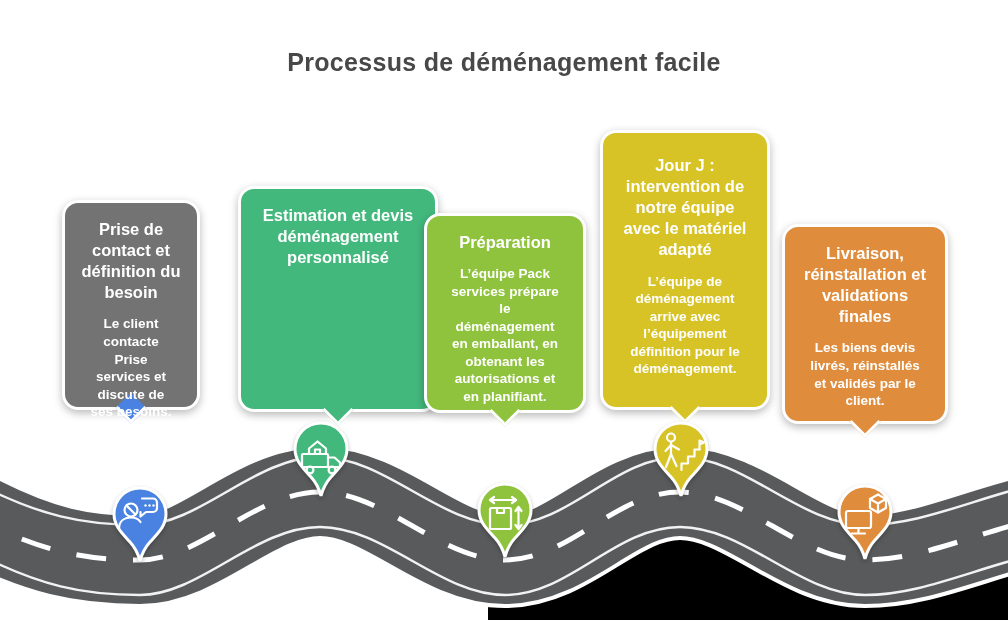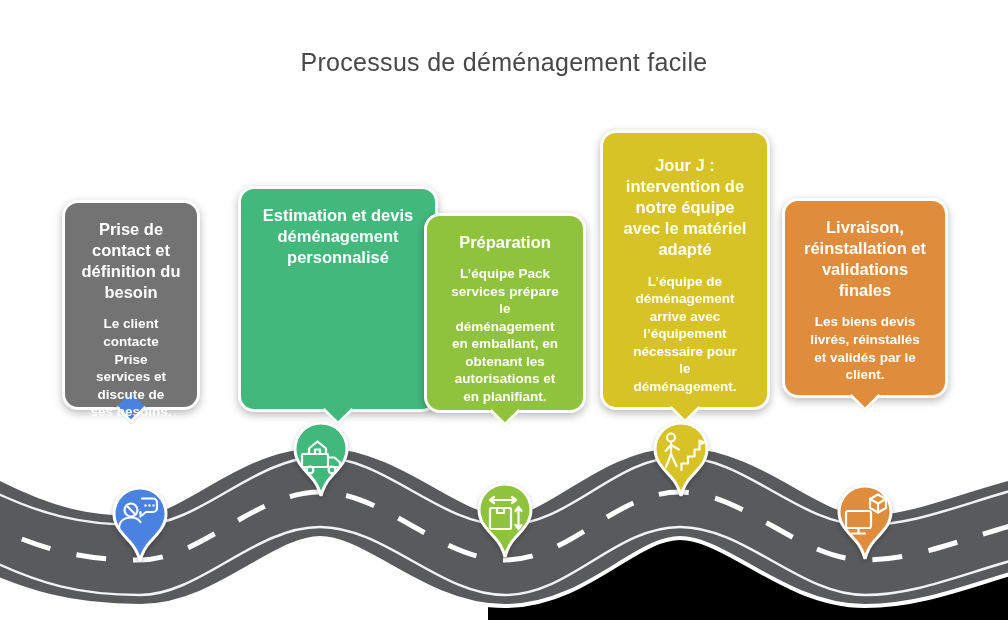--- a/index.html
+++ b/index.html
@@ -2,21 +2,21 @@
 <html><head>
 <meta charset="utf-8">
 <style>
   html,body{margin:0;padding:0;background:#ffffff;}
   #stage{
     position:relative;width:1008px;height:620px;overflow:hidden;
     background:#ffffff;font-family:"Liberation Sans",sans-serif;
   }
   .page-title{
     position:absolute;left:0;top:48px;width:100%;text-align:center;
-    font-size:25px;font-weight:400;color:#484848;letter-spacing:.3px;
+    font-size:25px;font-weight:700;color:#484848;letter-spacing:.3px;
   }
   .card{
     position:absolute;border-radius:16px;border:3px solid #ffffff;
     box-shadow:0 3px 9px rgba(0,0,0,.28);color:#ffffff;text-align:center;
     box-sizing:border-box;padding:16px 12px 10px 12px;z-index:3;
   }
   .card .tail{
     position:absolute;left:50%;bottom:-12px;width:22px;height:22px;
     margin-left:-11px;transform:rotate(45deg);
     border-right:3px solid #ffffff;border-bottom:3px solid #ffffff;
@@ -67,24 +67,24 @@
 
   <div class="card" style="left: 424px; top: 213px; width: 162px; height: 200px; background-color: rgb(144, 195, 61);">
     <div class="tail" style="background-color: rgb(144, 195, 61);"></div>
     <h3>Préparation</h3>
     <p>L’équipe Pack services prépare le déménagement en emballant, en obtenant les autorisations et en planifiant.</p>
   </div>
 
   <div class="card" style="left: 600px; top: 130px; width: 170px; height: 280px; padding-top: 22px; background-color: rgb(216, 195, 39);">
     <div class="tail" style="background-color: rgb(216, 195, 39);"></div>
     <h3>Jour J : intervention de notre équipe avec le matériel adapté</h3>
-    <p>L’équipe de déménagement arrive avec l’équipement nécessaire pour le déménagement.</p>
+    <p>L’équipe de déménagement arrive avec l’équipement définition pour le déménagement.</p>
   </div>
 
-  <div class="card" style="left: 782px; top: 198px; width: 166px; height: 200px; background-color: rgb(223, 141, 61);">
+  <div class="card" style="left: 782px; top: 224px; width: 166px; height: 200px; background-color: rgb(223, 141, 61);">
     <div class="tail" style="background-color: rgb(223, 141, 61);"></div>
     <h3>Livraison, réinstallation et validations finales</h3>
     <p>Les biens devis livrés, réinstallés et validés par le client.</p>
   </div>
 
   <div class="pin" style="left:108px;top:485px;">
     <svg viewBox="0 0 64 80">
       <path stroke="#fff" stroke-width="3" d="M32 3 C17.5 3 6 14.5 6 29 C6 41 14 48 22 57 C27 62.5 30 68 32 76 C34 68 37 62.5 42 57 C50 48 58 41 58 29 C58 14.5 46.5 3 32 3 Z" fill="#4a82e2"></path>
       <g stroke="#fff" fill="none" stroke-width="2.2" stroke-linecap="round" stroke-linejoin="round">
         <circle cx="23" cy="25" r="6.5"></circle>

